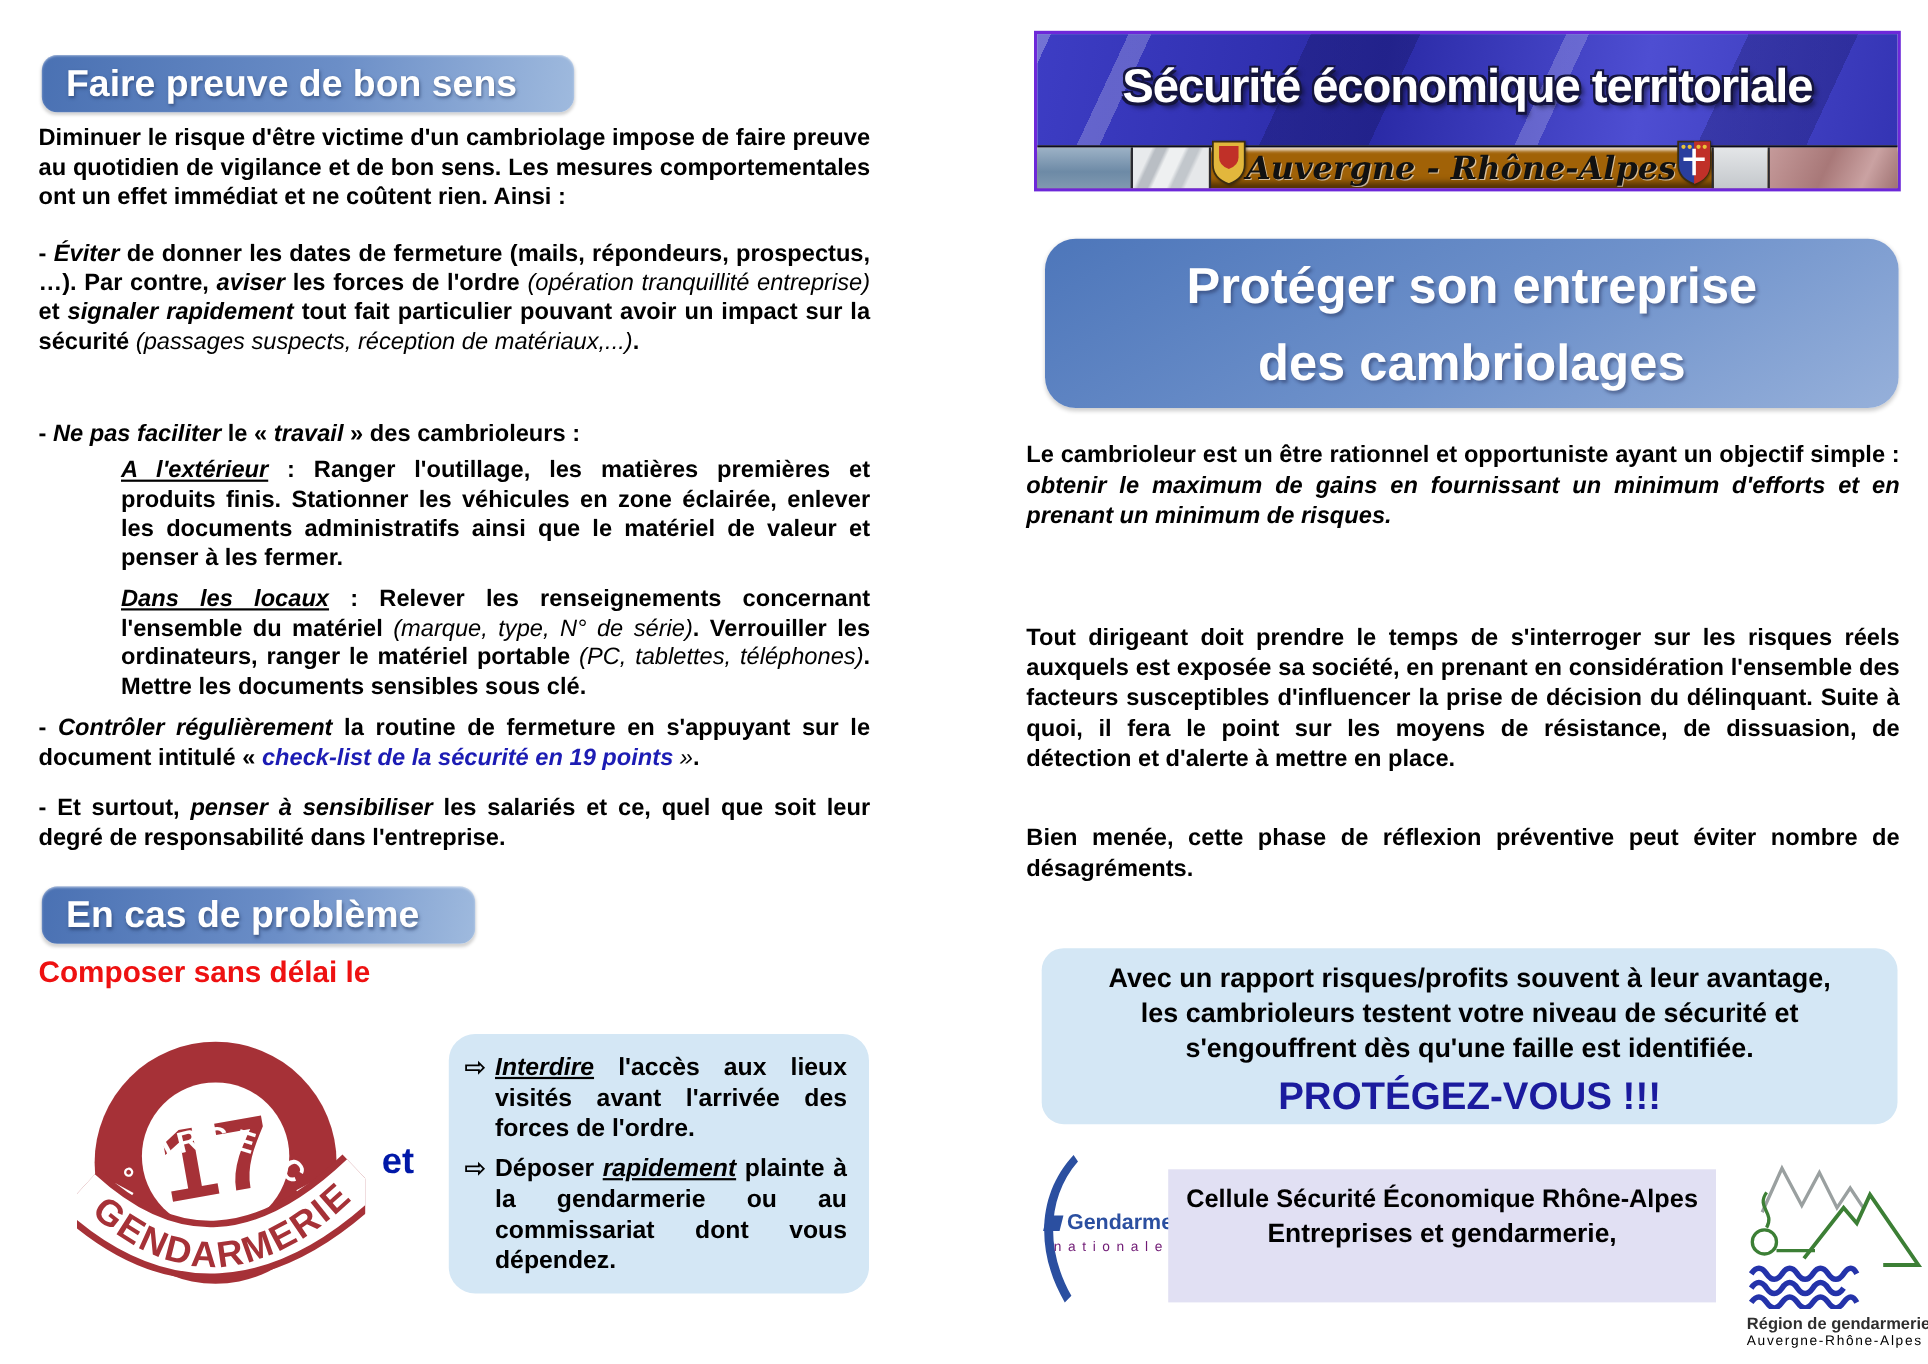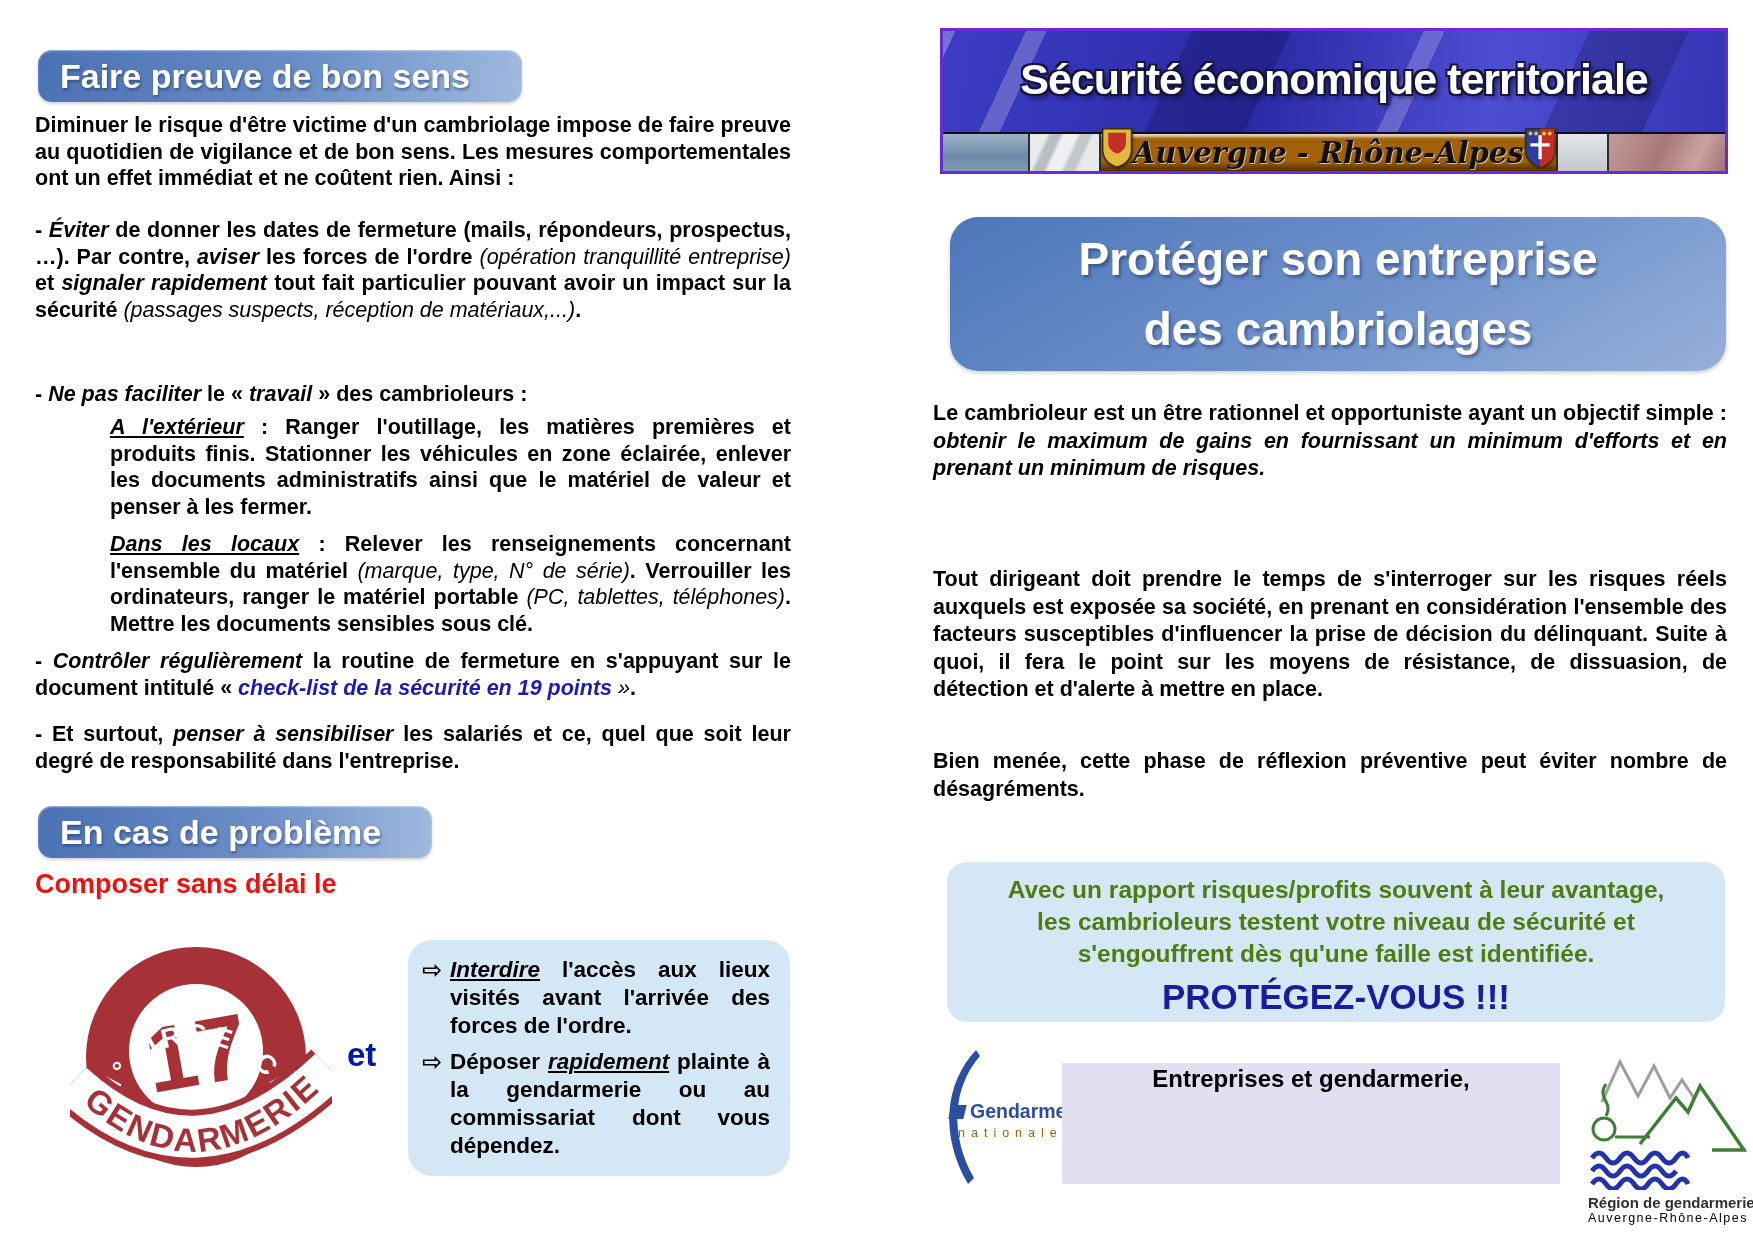--- a/index.html
+++ b/index.html
@@ -61,33 +61,33 @@
   .shield{height:52px;width:44px;margin-top:-10px;filter:drop-shadow(1px 1px 1px rgba(0,0,0,.4));z-index:2;}
 
   
   .titlebox{
     background:linear-gradient(150deg,#4d76ba 0%,#6f92cb 55%,#96b0da 100%);
     border-radius:28px;text-align:center;color:#fff;font-weight:700;font-size:46px;line-height:70px;
     padding-top:7px;box-shadow:0 2px 4px rgba(0,0,0,.2);
     text-shadow:2px 3px 3px rgba(30,40,80,.45);
   }
 
-  .warn-line{font-size:24.5px;line-height:32px;font-weight:700;text-align:center;color:#4d7c0f;}
+  .warn-line{font-size:24.5px;line-height:32px;font-weight:700;text-align:center;color:#000000;}
   .warn-cta{font-size:35px;line-height:46px;font-weight:700;text-align:center;color:#1b1b9e;margin-top:4px;}
 
   .lavbox{background:#e1e0f3;text-align:center;color:#000;}
   .lav1{font-size:23px;line-height:34px;font-weight:700;padding-top:9px;}
   .lav2{font-size:24px;line-height:31px;font-weight:700;}
   .lav3{font-size:24px;line-height:31px;font-weight:700;}
 
   .gendlogo-text{color:#2b4fa0;font-weight:700;font-size:19.5px;white-space:nowrap;display:flex;align-items:center;}
   .pgram{width:15px;height:14px;transform:skewX(-14deg);display:inline-block;}
   .pgram-blue{background:#2b4fa0;margin-right:5px;}
   .pgram-red{background:#c2252c;margin-left:5px;}
-  .gendlogo-sub{color:#a16207;font-weight:400;font-size:12.5px;letter-spacing:6px;white-space:nowrap;}
+  .gendlogo-sub{color:#701a75;font-weight:400;font-size:12.5px;letter-spacing:6px;white-space:nowrap;}
 
   .region-line1{font-size:15px;font-weight:700;color:#2f2f2f;white-space:nowrap;}
   .region-line2{font-size:12.5px;font-weight:400;color:#000000;letter-spacing:1.5px;white-space:nowrap;}
 </style>
 </head>
 <body>
 
 <div class="page">
 
   <div class="abs banner" style="left:38px;top:50px;width:440px;">
@@ -193,20 +193,21 @@
     </svg>
     <div class="abs gendlogo-text" style="left:14px;top:52px;">
       <span class="pgram pgram-blue"></span>
       <span>Gendarmerie</span>
       <span class="pgram pgram-red"></span>
     </div>
     <div class="abs gendlogo-sub" style="left:22px;top:78px;">nationale</div>
   </div>
 
   <div class="abs lavbox" style="left:1062px;top:1063px;width:498px;height:121px;">
+    <div class="lav1">Cellule Sécurité Économique Rhône-Alpes</div>
     <div class="lav2">Entreprises et gendarmerie,</div>
   </div>
 
   <div class="abs" style="left:1588px;top:1040px;width:165px;height:190px;">
     <svg width="165" height="150" viewBox="0 0 165 150">
       <polyline points="14,62 32,22 50,56 66,26 82,58 94,40 106,58" fill="none" stroke="#9aa0a0" stroke-width="3"></polyline>
       <polyline points="52,104 88,58 100,72 112,46 156,110 124,110" fill="none" stroke="#3c7f35" stroke-width="3.5"></polyline>
       <path d="M18,44 C8,58 26,62 18,76" fill="none" stroke="#3c7f35" stroke-width="3"></path>
       <circle cx="16" cy="89" r="11" fill="none" stroke="#3c7f35" stroke-width="3"></circle>
       <line x1="27" y1="97" x2="62" y2="97" stroke="#3c7f35" stroke-width="3"></line>

